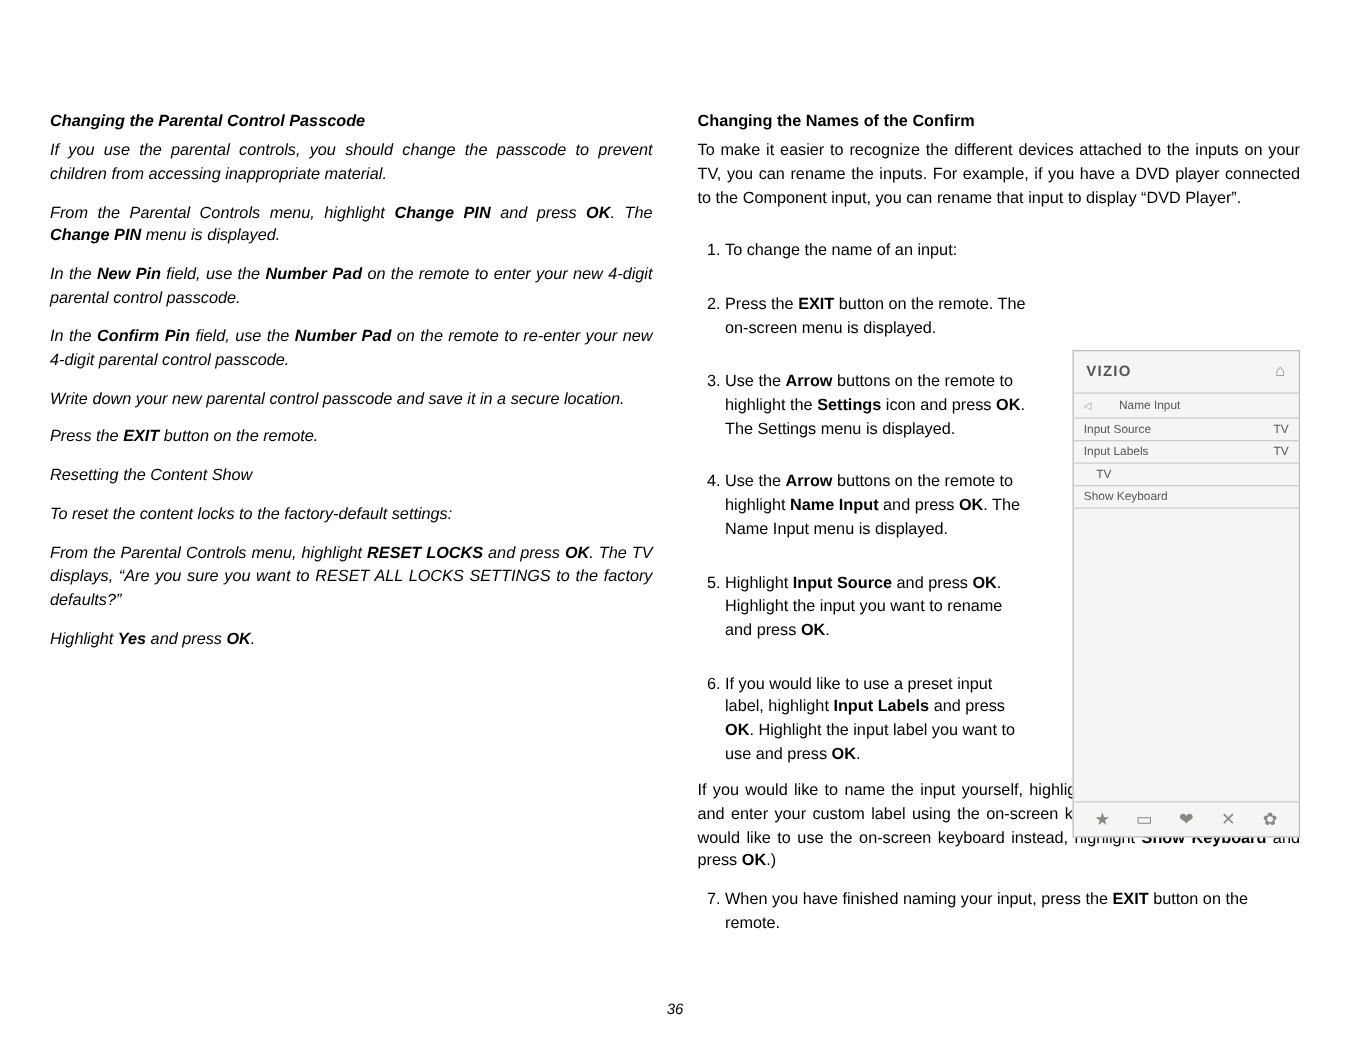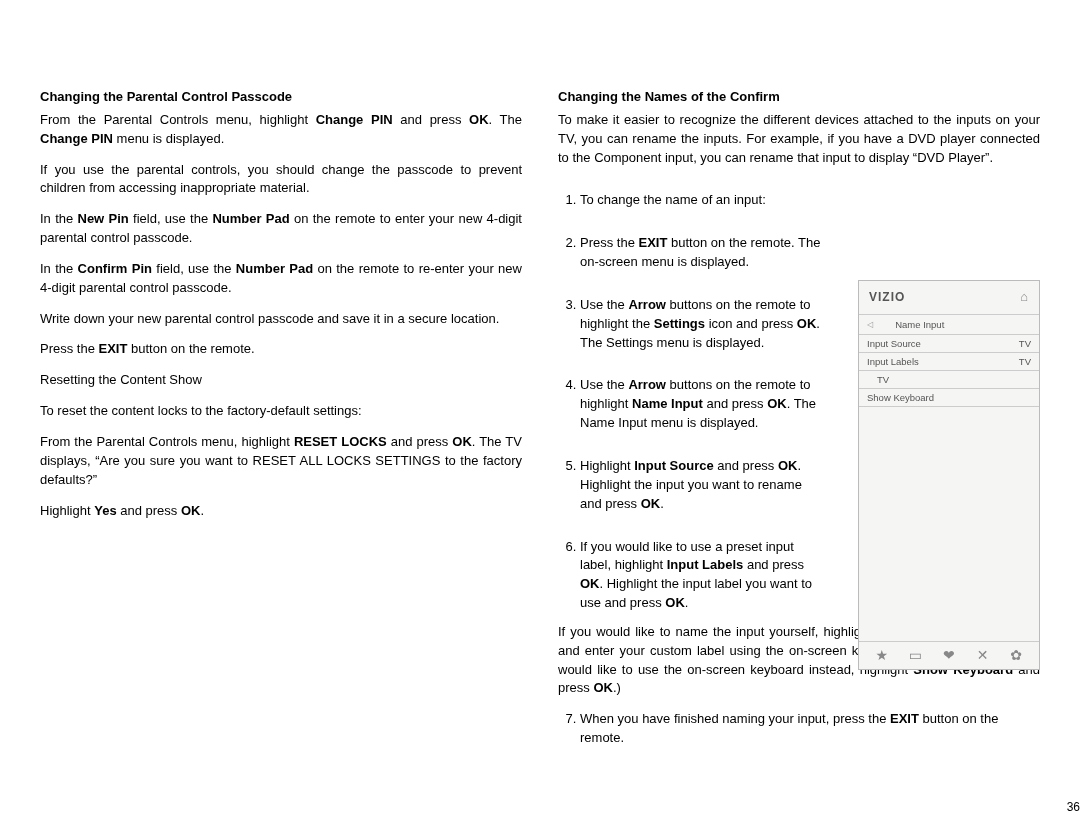--- a/index.html
+++ b/index.html
@@ -15,21 +15,21 @@
   position: relative;
 }
 .page {
   display: flex;
   gap: 36px;
 }
 .col {
   flex: 1;
   min-width: 0;
 }
-.col-left { padding-left: 0; }
+.col-left { padding-left: 0; font-style: italic; }
 .col-right { position: relative; }
 .heading {
   font-weight: bold;
   font-size: 13px;
   margin-bottom: 4px;
 }
 p { margin-bottom: 12px; }
 p.justify { text-align: justify; }
 .bold { font-weight: bold; }
 
@@ -38,22 +38,23 @@
   padding-left: 22px;
   margin-bottom: 10px;
 }
 ol.steps li { margin-bottom: 10px; padding-right: 4px; }
 .steps-narrow li { max-width: 250px; margin-top: 24px; }
 
 .page-num {
   position: absolute;
   bottom: 18px;
   left: 0; right: 0;
-  text-align: right;
+  text-align: center;
   font-size: 12px;
+  font-style: italic;
 }
 
 
 .panel {
   position: absolute;
   right: 0;
   top: 192px;
   width: 182px;
   height: 390px;
   border: 1px solid #bbb;
@@ -114,25 +115,25 @@
 .panel-footer span { display:inline-flex; align-items:center; justify-content:center; width:22px; }
 .home-icon { font-size: 13px; color:#888; }
 </style>
 </head>
 <body>
 
 <div class="page">
 
   <div class="col col-left">
     <div class="heading">Changing the Parental Control Passcode</div>
+    <p class="justify">If you use the parental controls, you should change the passcode to prevent children from accessing inappropriate material.</p>
+
     <p class="justify">
       <span>From the Parental Controls menu, highlight </span><span class="bold">Change PIN</span><span> and press </span><span class="bold">OK</span><span>. The </span><span class="bold">Change PIN</span><span> menu is displayed.</span>
     </p>
-
-    <p class="justify">If you use the parental controls, you should change the passcode to prevent children from accessing inappropriate material.</p>
 
     <p class="justify">
       <span>In the </span><span class="bold">New Pin</span><span> field, use the </span><span class="bold">Number Pad</span><span> on the remote to enter your new 4-digit parental control passcode.</span>
     </p>
 
     <p class="justify">
       <span>In the </span><span class="bold">Confirm Pin</span><span> field, use the </span><span class="bold">Number Pad</span><span> on the remote to re-enter your new 4-digit parental control passcode.</span>
     </p>
 
     <p class="justify">Write down your new parental control passcode and save it in a secure location.</p>

